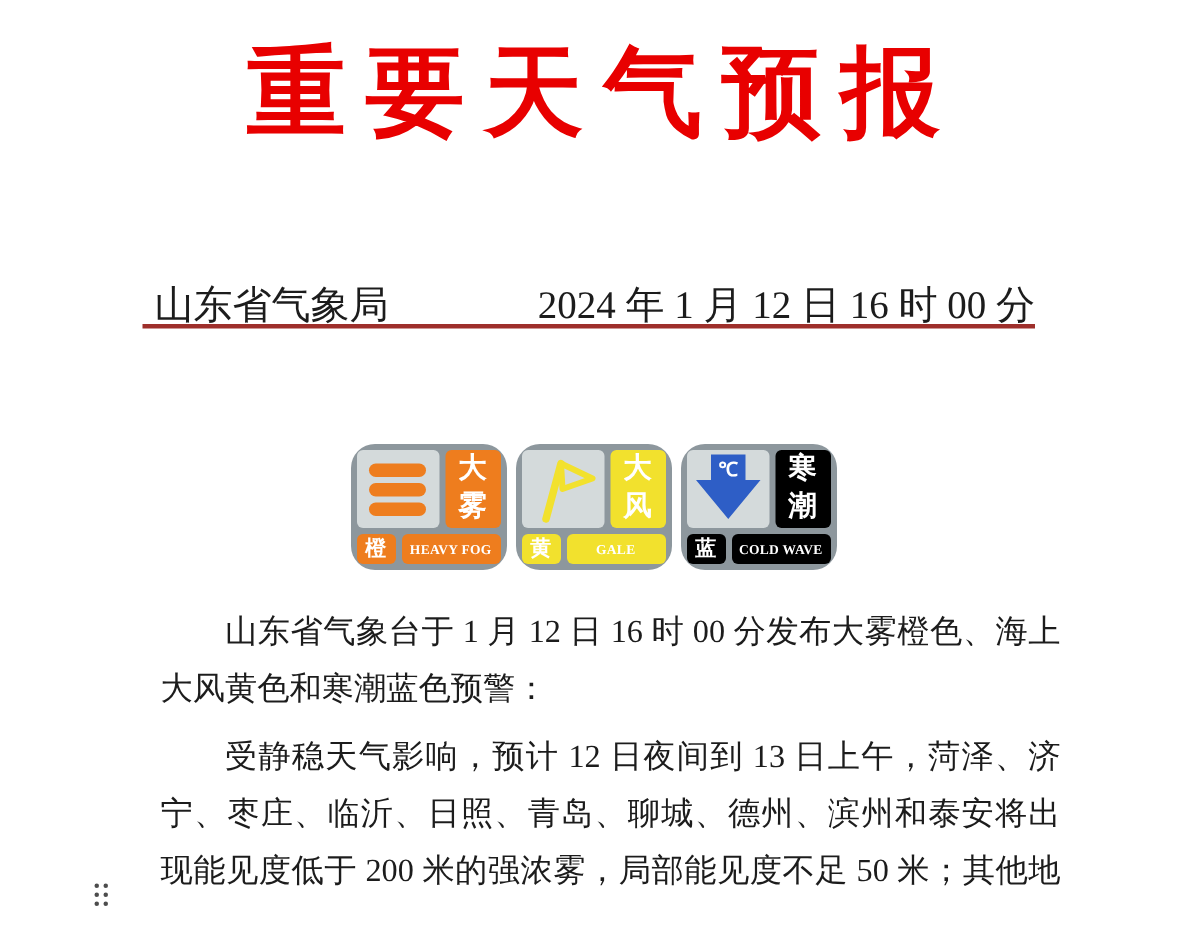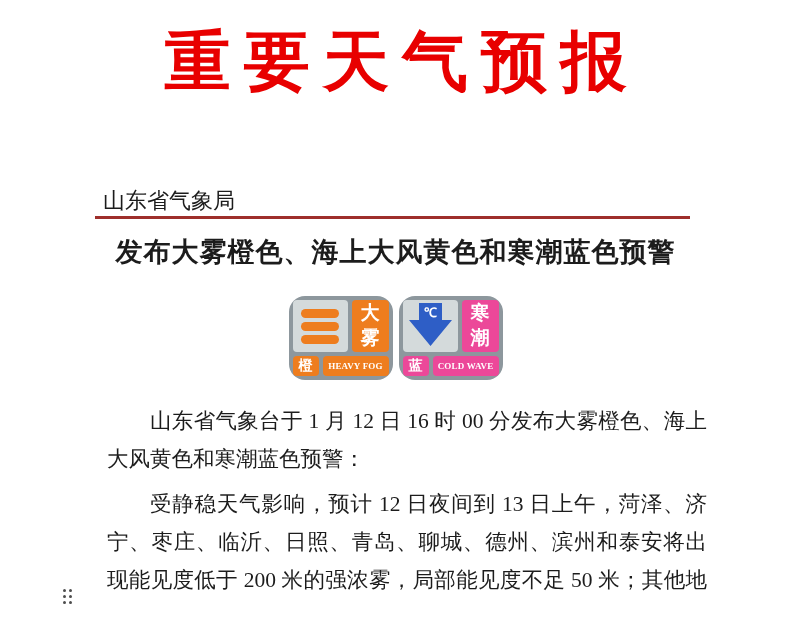--- a/index.html
+++ b/index.html
@@ -13,21 +13,21 @@
     font-weight:bold;font-size:66px;line-height:1.2;
     letter-spacing:0.2em;text-indent:0.2em;white-space:nowrap;
   }
   .issue-line{
     position:absolute;top:141px;left:0;width:100%;
     text-align:center;font-size:21px;letter-spacing:2px;
   }
   .header-row{
     position:absolute;top:186px;left:103px;width:587px;
     display:flex;justify-content:space-between;align-items:baseline;
-    font-size:22px;
+    font-size:26px;
     text-align:center;
   }
   .red-rule{
     position:absolute;top:216px;left:95px;width:595px;height:3px;
     background:#9e2f2b;border:0;margin:0;
   }
   .headline{
     position:absolute;top:234px;left:95px;width:601px;
     text-align:center;font-family:"Liberation Sans",sans-serif;
     font-weight:bold;font-size:27px;letter-spacing:1px;white-space:nowrap;
@@ -41,21 +41,21 @@
     background:#8d979d;border-radius:16px;
     font-family:"Liberation Sans",sans-serif;
   }
   .cell{position:absolute;border-radius:4px;display:flex;align-items:center;justify-content:center;}
   .cell-symbol{left:4px;top:4px;width:55px;height:52px;background:#d4dadb;}
   .cell-cnname{left:63px;top:4px;width:37px;height:52px;}
   .cell-level{left:4px;top:60px;width:26px;height:20px;}
   .cell-enname{left:34px;top:60px;width:66px;height:20px;}
   .fog .cell-cnname,.fog .cell-level,.fog .cell-enname{background:#ee7d1e;}
   .gale .cell-cnname,.gale .cell-level,.gale .cell-enname{background:#f2e12d;}
-  .cold .cell-cnname,.cold .cell-level,.cold .cell-enname{background:#ec4899;}
+  .cold .cell-cnname,.cold .cell-level,.cold .cell-enname{background:#000000;}
   .cn-vert{
     display:block;width:1.08em;margin:0 auto;font-size:19px;line-height:1.3;
     font-weight:bold;color:#fff;text-align:center;word-break:break-all;
   }
   .level-char{font-size:14px;font-weight:bold;color:#fff;}
   .en-name{font-size:9px;font-weight:bold;color:#fff;letter-spacing:0.2px;white-space:nowrap;font-family:Liberation Serif, serif;}
   .fog-bars{display:flex;flex-direction:column;gap:4px;}
   .fog-bar{width:38px;height:9px;border-radius:5px;background:#ee7d1e;}
   .body-text{
     position:absolute;top:398px;left:103px;width:608px;
@@ -73,25 +73,25 @@
 </head>
 <body>
 
 <div class="page">
 
   <div class="doc-title">重要天气预报</div>
 
 
   <div class="header-row">
     <span>山东省气象局</span>
+    <span>2024 年 1 月 12 日 16 时 00 分</span>
   </div>
 
   <div class="red-rule"></div>
 
-  <div class="headline">发布大雾橙色、海上大风黄色和寒潮蓝色预警</div>
 
   <div class="warning-row">
 
     <div class="warning-card fog">
       <div class="cell cell-symbol">
         <div class="fog-bars">
           <div class="fog-bar"></div>
             <div class="fog-bar"></div>
             <div class="fog-bar"></div>
         </div>
@@ -100,20 +100,37 @@
         <span class="cn-vert">大雾</span>
       </div>
       <div class="cell cell-level">
         <span class="level-char">橙</span>
       </div>
       <div class="cell cell-enname">
         <span class="en-name">HEAVY FOG</span>
       </div>
     </div>
 
+    <div class="warning-card gale">
+      <div class="cell cell-symbol">
+        <svg width="55" height="52" viewBox="0 0 55 52">
+          <line x1="16" y1="46" x2="26" y2="9" stroke="#f2e12d" stroke-width="5" stroke-linecap="round"></line>
+          <polygon points="26,9 47,19 27,26" fill="none" stroke="#f2e12d" stroke-width="4" stroke-linejoin="round"></polygon>
+        </svg>
+      </div>
+      <div class="cell cell-cnname">
+        <span class="cn-vert">大风</span>
+      </div>
+      <div class="cell cell-level">
+        <span class="level-char">黄</span>
+      </div>
+      <div class="cell cell-enname">
+        <span class="en-name">GALE</span>
+      </div>
+    </div>
 
     <div class="warning-card cold">
       <div class="cell cell-symbol">
         <svg width="55" height="52" viewBox="0 0 55 52">
           <path d="M16 3 H39 V20 H49 L27.5 46 L6 20 H16 Z" fill="#2e5ec6"></path>
           <text x="27.5" y="17" text-anchor="middle" fill="#ffffff" font-size="13" font-weight="bold" font-family="Liberation Sans, sans-serif">℃</text>
         </svg>
       </div>
       <div class="cell cell-cnname">
         <span class="cn-vert">寒潮</span>

